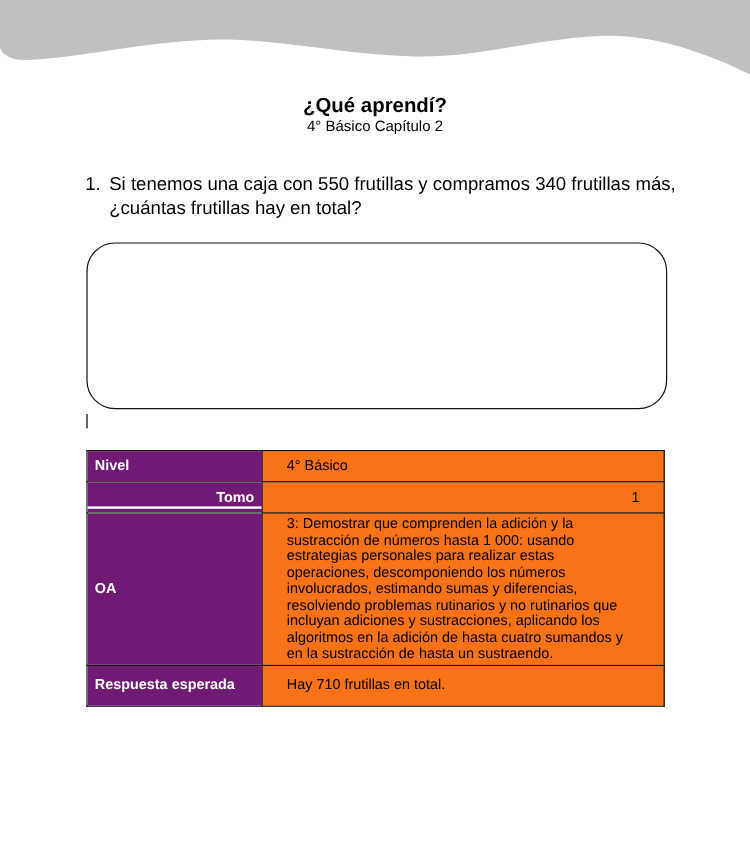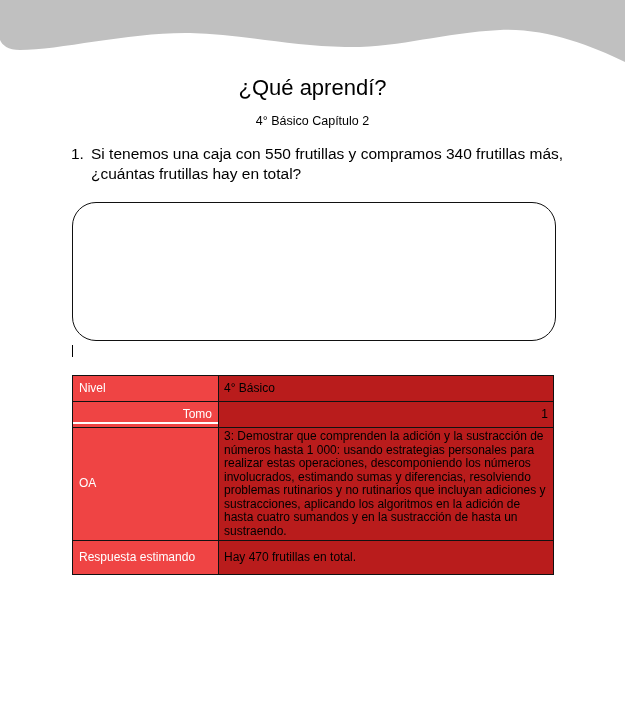--- a/index.html
+++ b/index.html
@@ -2,36 +2,36 @@
 <html><head>
 <meta charset="utf-8">
 <style>
   * { box-sizing: border-box; margin: 0; padding: 0; }
   html, body { width: 625px; height: 711px; background: #ffffff; overflow: hidden; }
   body { position: relative; font-family: "Liberation Sans", sans-serif; color: #000; }
 
   .wave { position: absolute; left: 0; top: 0; width: 625px; height: 70px; }
 
   .title-block { position: absolute; top: 78px; left: 0; width: 625px; text-align: center; }
-  .title { font-size: 22px; font-weight: normal; line-height: 20px; }
-  .subtitle { font-size: 12.5px; line-height: 15px; margin-top: 16px; }
+  .title { font-size: 17px; font-weight: bold; line-height: 20px; }
+  .subtitle { font-size: 12.5px; line-height: 15px; }
 
   .question { position: absolute; top: 144px; left: 71px; width: 500px; font-size: 15.5px; line-height: 19.5px; display: flex; }
   .q-num { width: 20px; flex: none; }
   .q-text { flex: 1; }
 
   .answer-box { position: absolute; left: 72px; top: 202px; width: 484px; height: 139px;
     border: 1.2px solid #111; border-radius: 24px; background: #fff; }
   .cursor { position: absolute; left: 72px; top: 345px; width: 1px; height: 12px; background: #000; }
 
   table.info { position: absolute; left: 72px; top: 375px; width: 482px; border-collapse: collapse;
     font-size: 12px; line-height: 13.5px; }
   table.info td { border: 1px solid #111; vertical-align: middle; }
-  td.lbl { width: 146px; background: #ef4444; color: #fff; padding: 0 6px; position: relative; }
-  td.val { padding: 2px 5px; background: #b91c1c; }
+  td.lbl { width: 146px; background: #701a75; color: #fff; padding: 0 6px; position: relative; font-weight: bold; }
+  td.val { padding: 2px 20px; background: #f97316; }
   td.lbl.ul::after { content: ""; position: absolute; left: 0; right: 0; bottom: 3px; height: 2px; background: #fff; }
   tr.r1 td { height: 26px; }
   tr.r2 td { height: 26px; text-align: right; }
   tr.r3 td { height: 26px; }
   tr.r4 td { height: 106px; }
   tr.r5 td { height: 25px; }
   tr.r6 td { height: 38px; }
   tr.r7 td { height: 26px; }
   tr.r8 td { height: 34px; }
 </style>
@@ -63,17 +63,17 @@
   </tr>
   <tr class="r2">
     <td class="lbl ul">Tomo</td>
     <td class="val">1</td>
   </tr>
   <tr class="r4">
     <td class="lbl">OA</td>
     <td class="val">3: Demostrar que comprenden la adición y la sustracción de números hasta 1 000: usando estrategias personales para realizar estas operaciones, descomponiendo los números involucrados, estimando sumas y diferencias, resolviendo problemas rutinarios y no rutinarios que incluyan adiciones y sustracciones, aplicando los algoritmos en la adición de hasta cuatro sumandos y en la sustracción de hasta un sustraendo.</td>
   </tr>
   <tr class="r8">
-    <td class="lbl">Respuesta estimando</td>
-    <td class="val">Hay 470 frutillas en total.</td>
+    <td class="lbl">Respuesta esperada</td>
+    <td class="val">Hay 710 frutillas en total.</td>
   </tr>
 </tbody>
   </table>
 
 </body></html>

